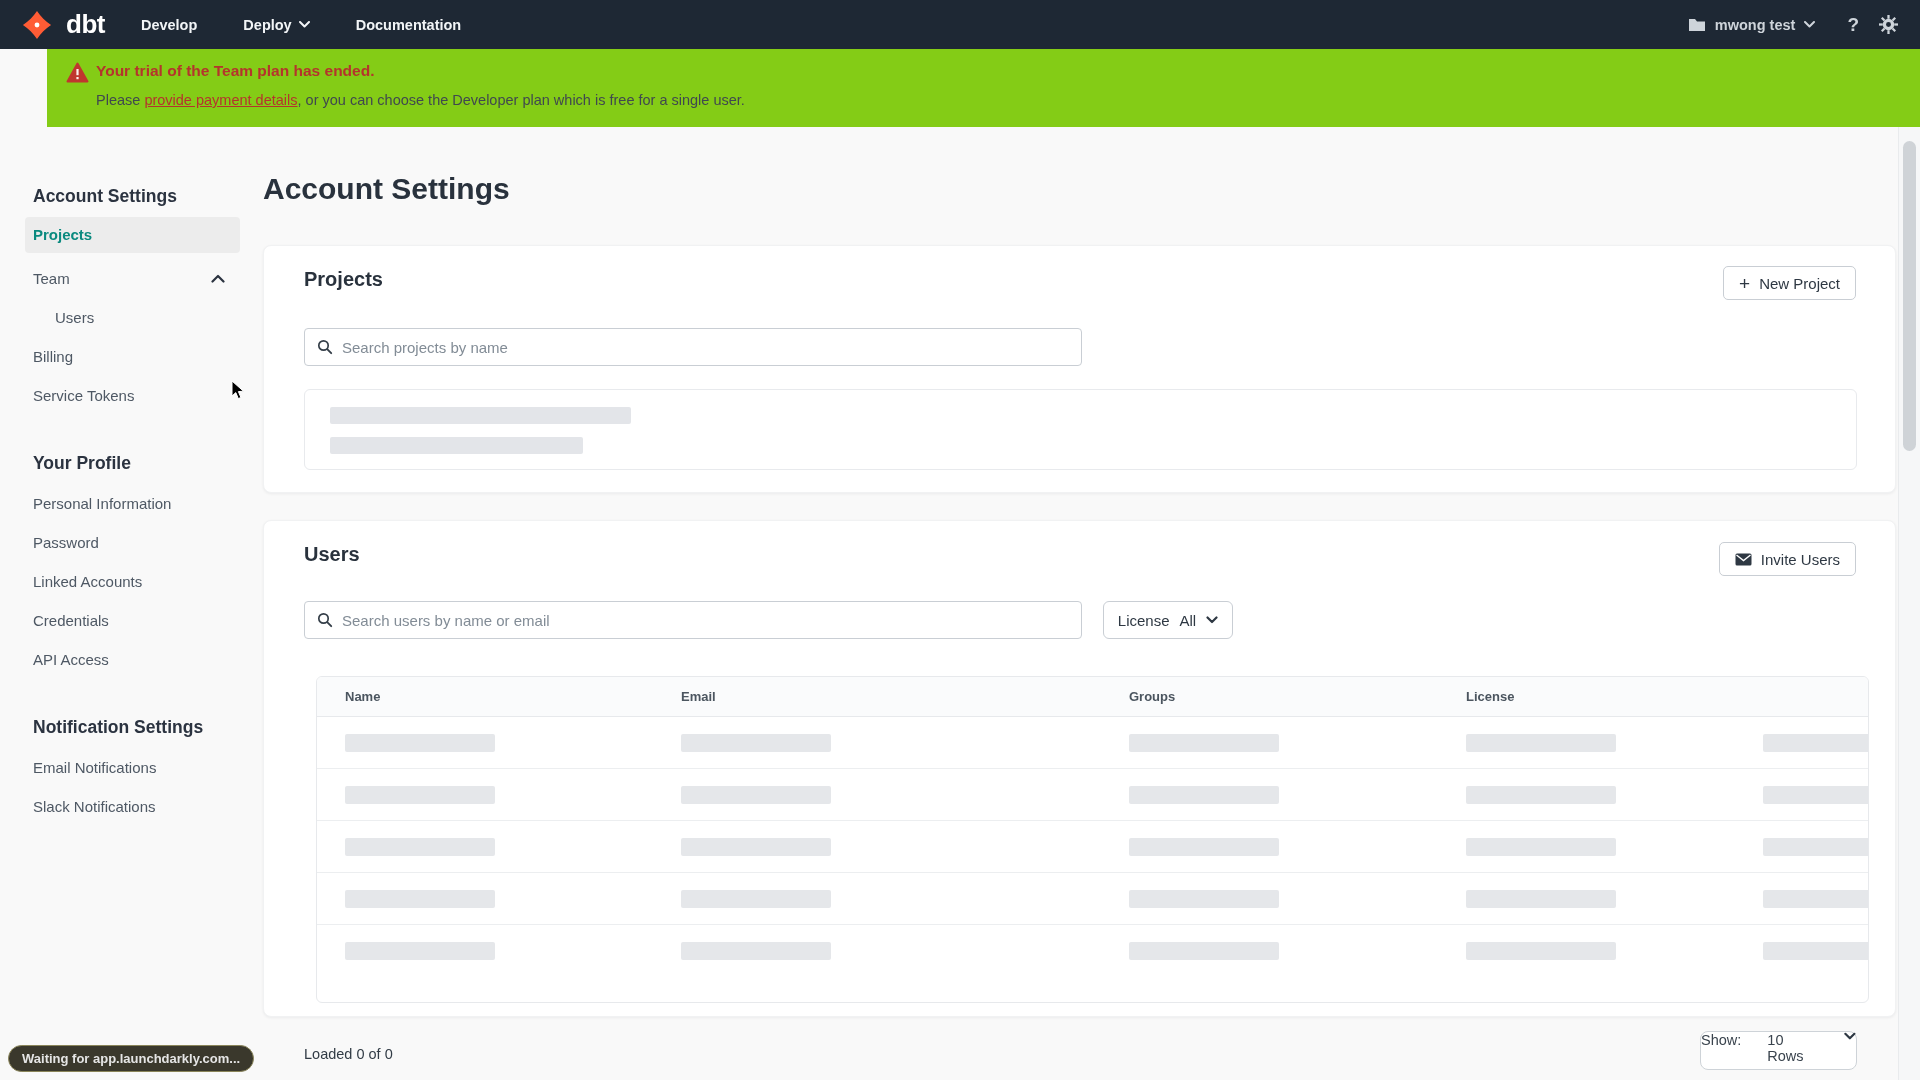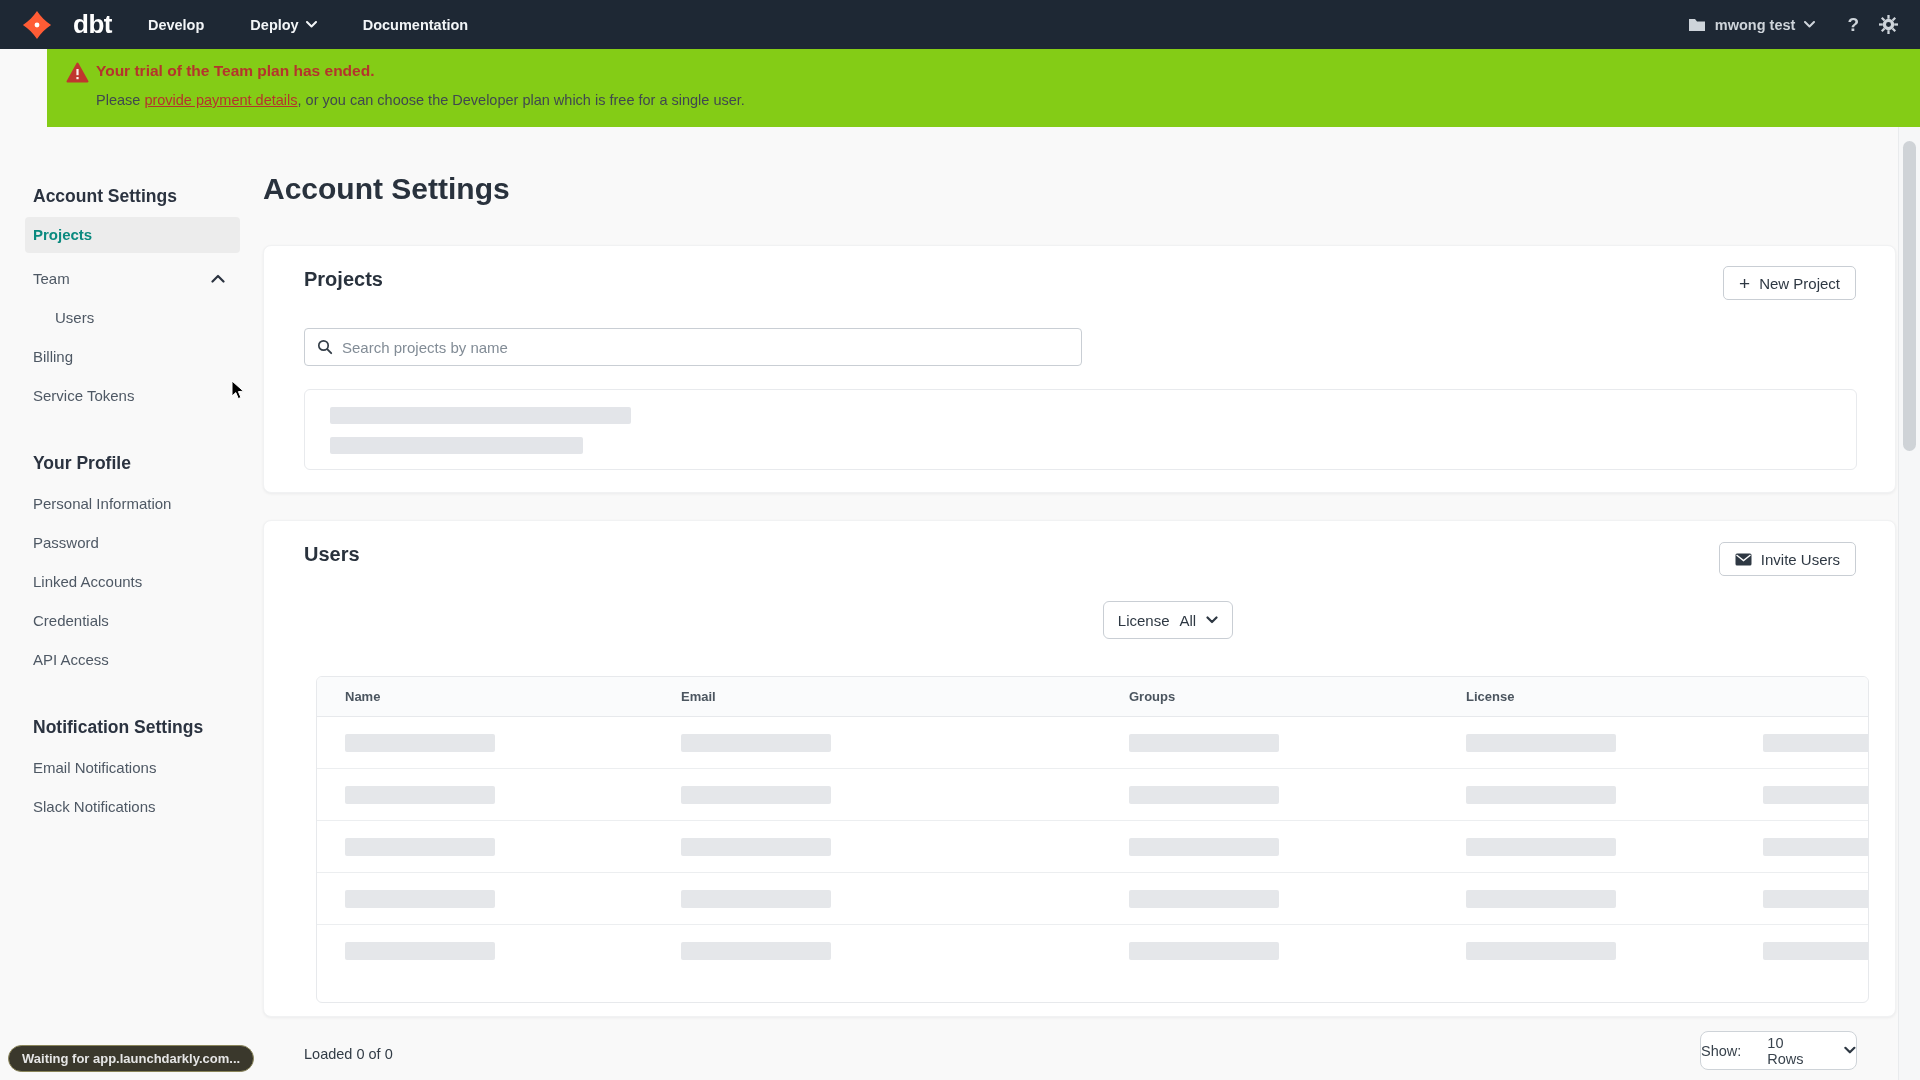--- a/index.html
+++ b/index.html
@@ -11,21 +11,21 @@
     position:relative;
     color:#29323d;
   }
   #app { position:relative; width:1920px; height:1080px; }
 
   
   .topnav {
     position:absolute; left:0; top:0; width:1920px; height:49px;
     background:#1e2834; display:flex; align-items:center; padding:0 22px;
   }
-  .brand { display:flex; align-items:center; gap:21px; }
+  .brand { display:flex; align-items:center; gap:14px; }
   .brand-text { color:#fff; font-weight:bold; font-size:26px; letter-spacing:-0.5px; }
   .nav-links { display:flex; align-items:center; gap:46px; margin-left:36px; }
   .nav-link { color:#f2f5f7; font-size:14.5px; font-weight:700; display:flex; align-items:center; gap:7px; cursor:pointer; }
   .nav-right { margin-left:auto; display:flex; align-items:center; color:#c9cfd6; }
   .acct { display:flex; align-items:center; gap:9px; font-size:14.5px; font-weight:700; color:#ced4da; cursor:pointer; }
   .help-glyph { font-size:19px; font-weight:bold; margin-left:32px; cursor:pointer; color:#ced4da; }
   .gear-wrap { margin-left:20px; cursor:pointer; display:flex; }
 
   
   .banner {
@@ -110,21 +110,21 @@
   .urow:last-child { border-bottom:none; }
   .ucell { position:absolute; top:17px; height:18px; width:150px; background:#e5e7ea; border-radius:2px; }
   .ucell.c1 { left:28px; } .ucell.c2 { left:364px; } .ucell.c3 { left:812px; }
   .ucell.c4 { left:1149px; } .ucell.c5 { left:1446px; width:140px; }
 
   
   .loaded-text { position:absolute; left:304px; top:1046px; font-size:14.5px; color:#323c46; }
   .show-btn {
     position:absolute; left:1700px; top:1031px; width:157px; height:39px;
     background:#fff; border:1px solid #ced3d8; border-radius:8px;
-    display:flex; align-items:center; justify-content:center; gap:26px;
+    display:flex; align-items:flex-start; justify-content:center; gap:26px;
     font-size:14.5px; color:#39434d; cursor:pointer;
   }
 
   
   .status-pill {
     position:absolute; left:8px; top:1045px; height:27px;
     background:#3a382c; border:1px solid #8a8559; border-radius:13.5px;
     color:#e5e5e5; font-size:13px; font-weight:bold;
     display:flex; align-items:center; padding:0 13px;
   }
@@ -280,20 +280,27 @@
 
   <div class="card card-users">
     <div class="card-title">Users</div>
     <div class="btn" style="right:39px; top:21px;">
       <svg width="17" height="13" viewBox="0 0 17 13">
         <rect x="0.5" y="0.5" width="16" height="12" rx="1.5" fill="#2e3843"></rect>
         <polyline points="1.5,2 8.5,7.5 15.5,2" fill="none" stroke="#ffffff" stroke-width="1.4"></polyline>
       </svg>
       <span>Invite Users</span>
     </div>
+    <div class="searchbox" style="left:40px; top:80px;">
+      <svg width="16" height="16" viewBox="0 0 16 16">
+        <circle cx="6.5" cy="6.5" r="4.7" fill="none" stroke="#343e48" stroke-width="1.7"></circle>
+        <line x1="10.2" y1="10.2" x2="14.2" y2="14.2" stroke="#343e48" stroke-width="1.9" stroke-linecap="round"></line>
+      </svg>
+      <input type="text" placeholder="Search users by name or email" style="">
+    </div>
     <div class="license-btn">
       <span>License</span>
       <span>All</span>
       <svg width="12" height="8" viewBox="0 0 12 8">
           <polyline points="1.5,1.5 6,6 10.5,1.5" fill="none" stroke="#2e3843" stroke-width="2.2" stroke-linecap="round" stroke-linejoin="round"></polyline>
         </svg>
     </div>
 
     <div class="utable">
       <div class="uthead">

